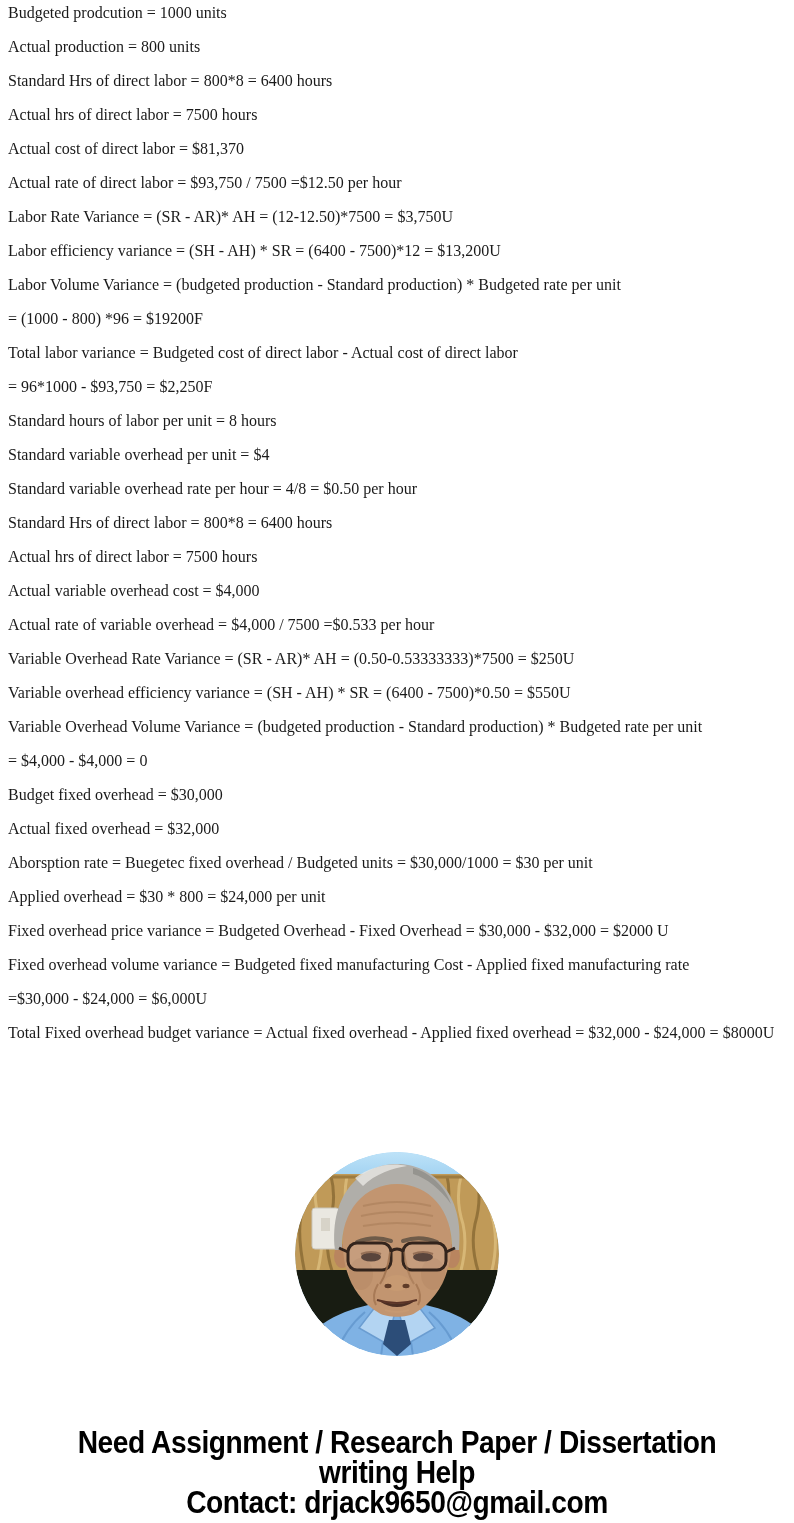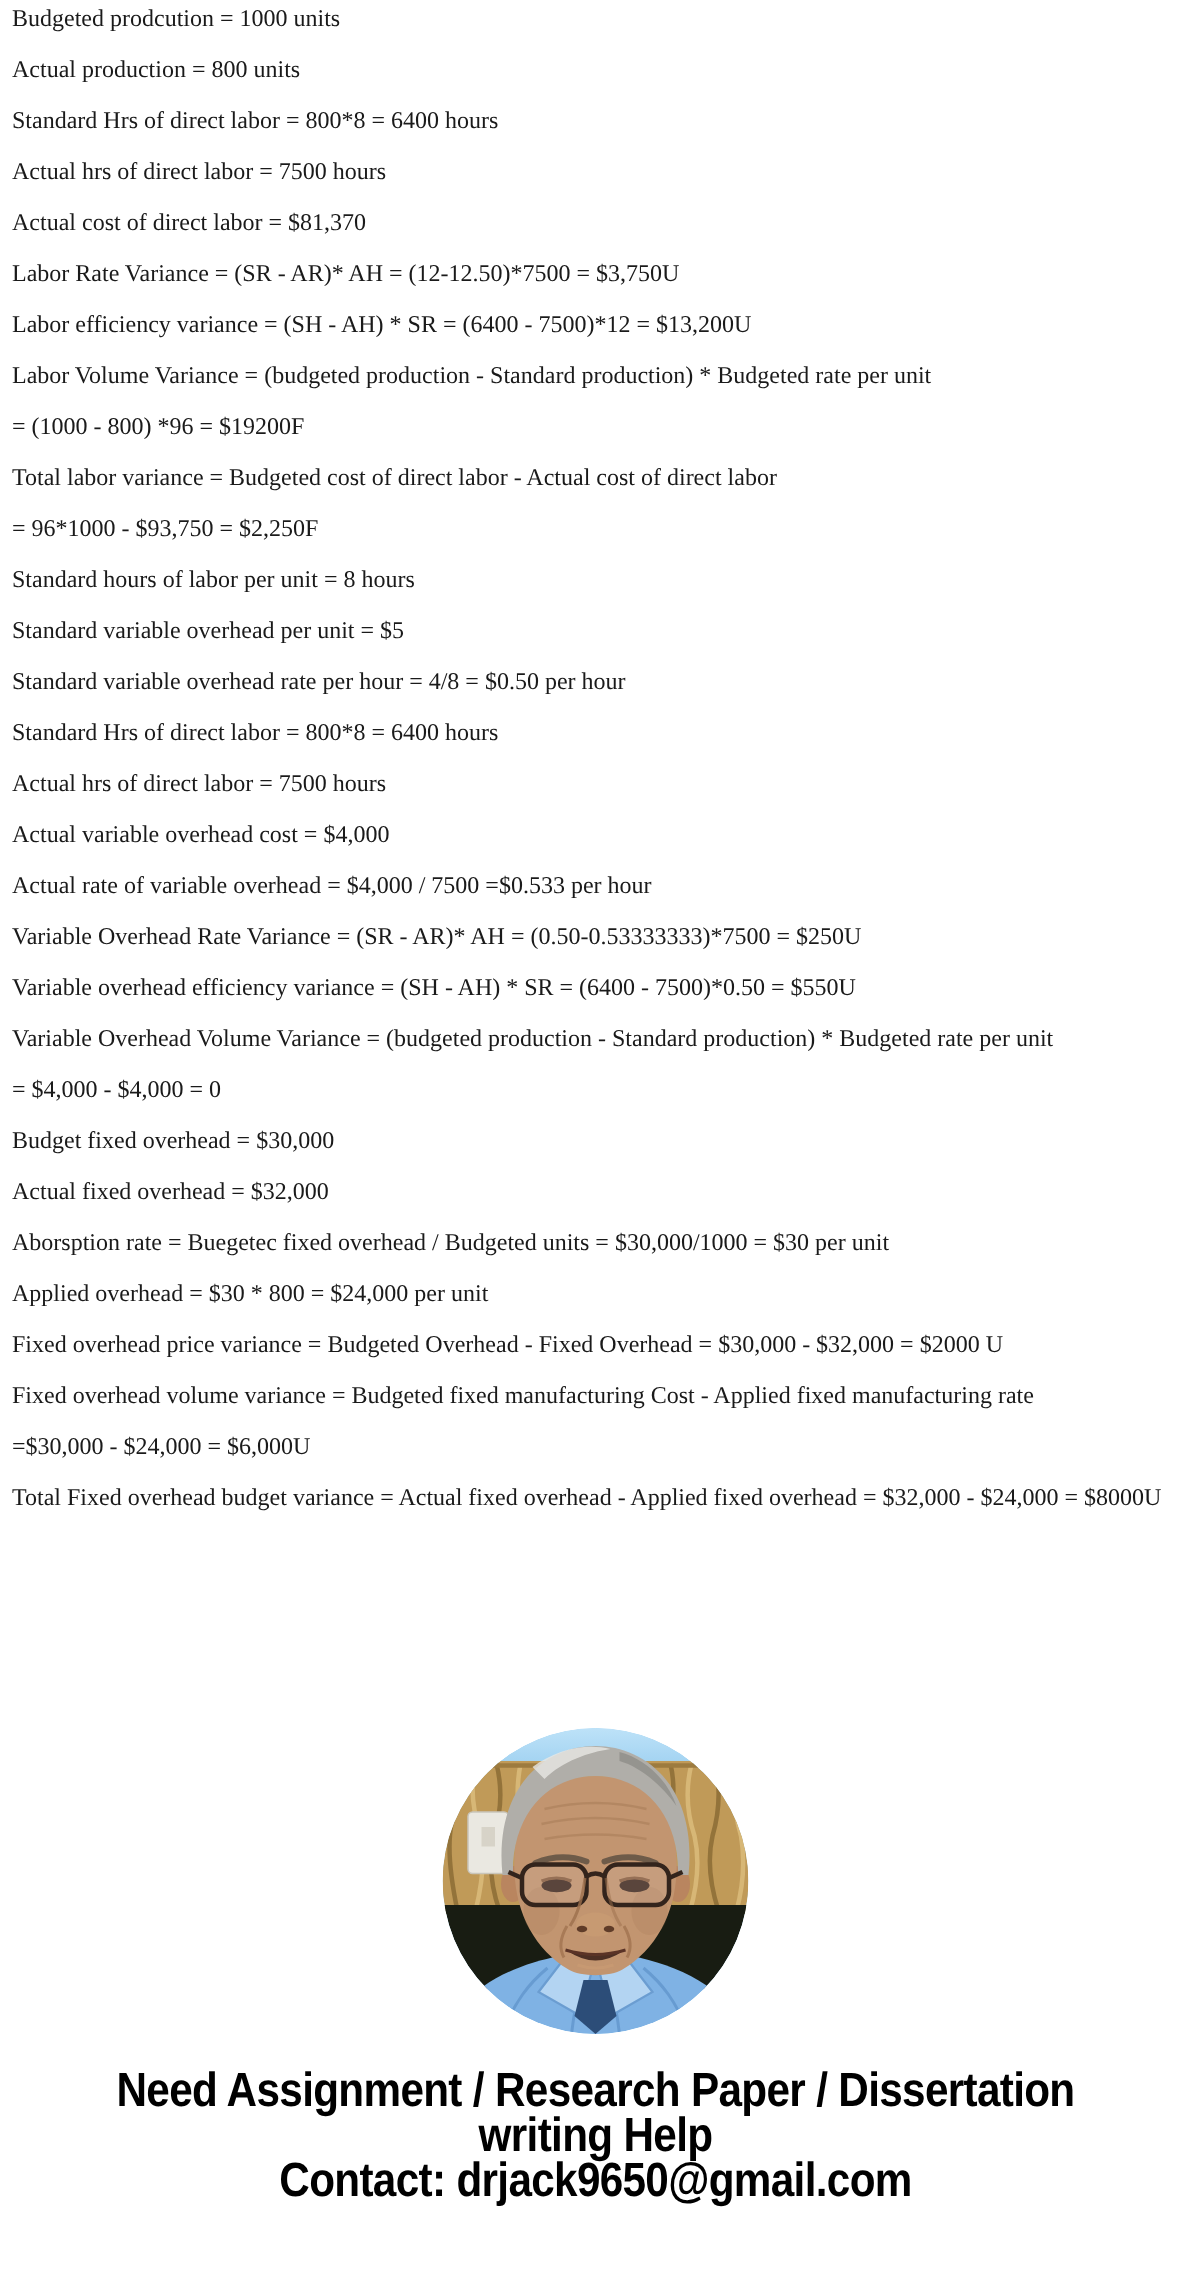--- a/index.html
+++ b/index.html
@@ -21,21 +21,21 @@
   }
   .avatar-wrap {
     margin-top:30px;
     display:flex; justify-content:center;
   }
   .avatar {
     width:204px; height:204px; border-radius:50%;
     overflow:hidden; position:relative;
   }
   .footer {
-    margin-top:22px;
+    margin-top:71px;
     text-align:center;
     font-family:"Liberation Sans", sans-serif;
     font-weight:bold;
     color:#000000;
   }
   .footer .fline {
     font-size:32px; line-height:30px;
     transform:scaleX(0.88);
     transform-origin:50% 50%;
     letter-spacing:-0.5px;
@@ -45,28 +45,29 @@
 </head>
 <body>
 
 <div class="doc">
 
 <p>Budgeted prodcution = 1000 units</p>
     <p>Actual production = 800 units</p>
     <p>Standard Hrs of direct labor = 800*8 = 6400 hours</p>
     <p>Actual hrs of direct labor = 7500 hours</p>
     <p>Actual cost of direct labor = $81,370</p>
+    <p>Actual rate of direct labor = $93,750 / 7500 =$12.50 per hour</p>
     <p>Labor Rate Variance = (SR - AR)* AH = (12-12.50)*7500 = $3,750U</p>
     <p>Labor efficiency variance = (SH - AH) * SR = (6400 - 7500)*12 = $13,200U</p>
     <p>Labor Volume Variance = (budgeted production - Standard production) * Budgeted rate per unit</p>
     <p>= (1000 - 800) *96 = $19200F</p>
     <p>Total labor variance = Budgeted cost of direct labor - Actual cost of direct labor</p>
     <p>= 96*1000 - $93,750 = $2,250F</p>
     <p>Standard hours of labor per unit = 8 hours</p>
-    <p>Standard variable overhead per unit = $5</p>
+    <p>Standard variable overhead per unit = $4</p>
     <p>Standard variable overhead rate per hour = 4/8 = $0.50 per hour</p>
     <p>Standard Hrs of direct labor = 800*8 = 6400 hours</p>
     <p>Actual hrs of direct labor = 7500 hours</p>
     <p>Actual variable overhead cost = $4,000</p>
     <p>Actual rate of variable overhead = $4,000 / 7500 =$0.533 per hour</p>
     <p>Variable Overhead Rate Variance = (SR - AR)* AH = (0.50-0.53333333)*7500 = $250U</p>
     <p>Variable overhead efficiency variance = (SH - AH) * SR = (6400 - 7500)*0.50 = $550U</p>
     <p>Variable Overhead Volume Variance = (budgeted production - Standard production) * Budgeted rate per unit</p>
     <p>= $4,000 - $4,000 = 0</p>
     <p>Budget fixed overhead = $30,000</p>

